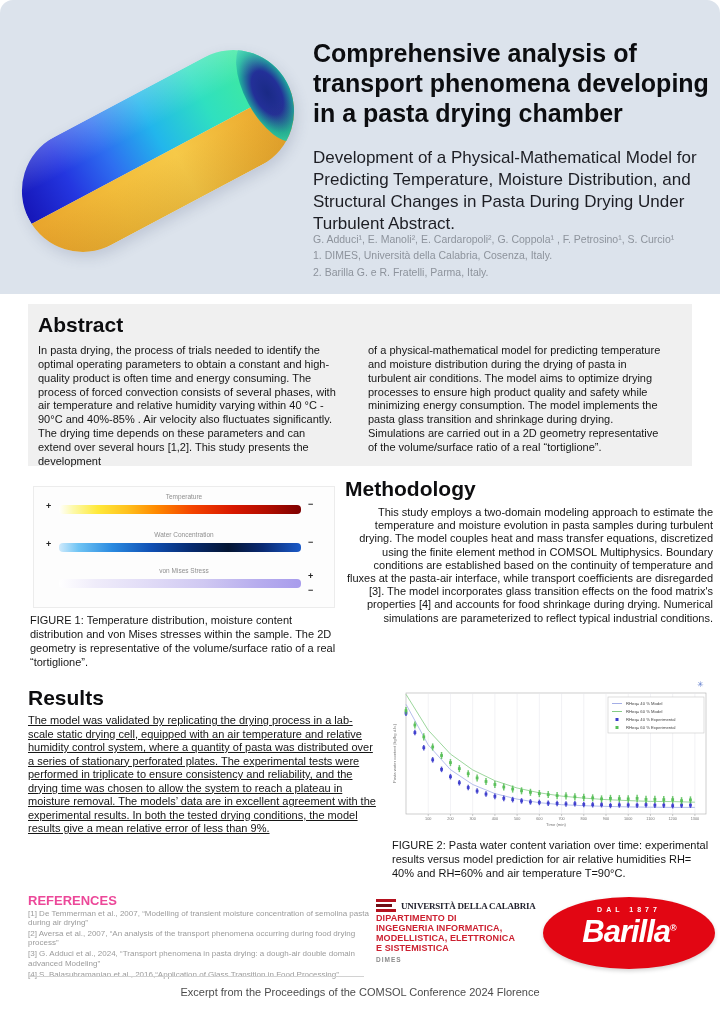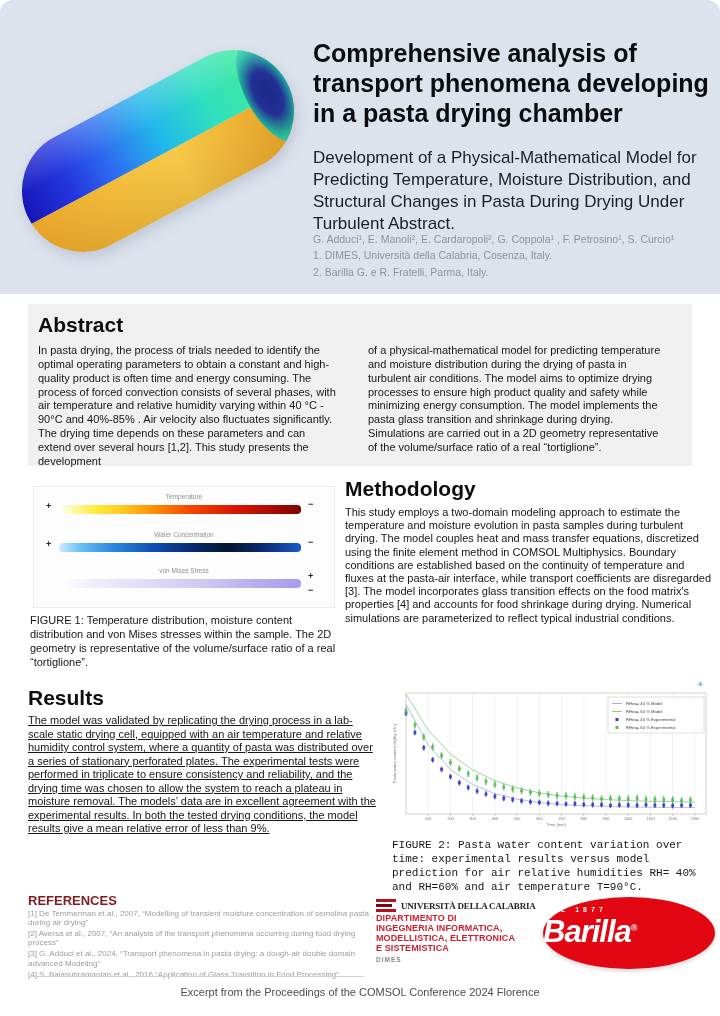--- a/index.html
+++ b/index.html
@@ -38,51 +38,51 @@
   .cbar-label{position:absolute;width:100%;text-align:center;font-size:6.5px;color:#8f8f8f;}
   .cbar{position:absolute;left:25px;width:242px;height:9px;border-radius:4px;}
   .sign{position:absolute;font-size:9px;font-weight:700;color:#222;}
   #cbar-temp{background:linear-gradient(90deg,#ffffff 0%,#fdf9a8 6%,#ffe93a 16%,#ffc21e 28%,#ff8a00 40%,#f44400 55%,#d81800 72%,#b20d00 86%,#7e0000 100%);}
   #cbar-water{background:linear-gradient(90deg,#cfeafc 0%,#6fc4f4 8%,#2a8ae0 22%,#1050b4 38%,#072a6e 55%,#051634 70%,#0a2a72 84%,#1b5ac8 100%);}
   #cbar-mises{background:linear-gradient(90deg,#ffffff 0%,#efecfa 15%,#e2ddf7 35%,#cfc8f2 60%,#b7adee 82%,#a89cec 100%);}
   #fig1-caption{left:30px;top:614px;width:306px;}
 
   
   #meth-h{left:345px;top:477px;font-size:21px;font-weight:700;color:#0d0d0f;}
-  #meth-text{left:345px;top:506px;width:368px;line-height:1.2;}
+  #meth-text{left:345px;top:506px;width:368px;line-height:1.2;text-align:right;}
 
   
   #res-h{left:28px;top:686px;font-size:21px;font-weight:700;color:#0d0d0f;}
   #res-text{left:28px;top:714px;width:350px;line-height:1.23;text-decoration:underline;}
 
   
   #fig2{left:392px;top:688px;width:322px;height:145px;}
   #fig2-options{left:697px;top:680px;font-size:8px;color:#5a78cc;}
-  #fig2-caption{left:392px;top:839px;width:322px;font-family:Liberation Mono, monospace;}
-
-  
-  #refs-h{left:28px;top:893px;font-size:13px;font-weight:700;color:#7f1d1d;}
+  #fig2-caption{left:392px;top:839px;width:322px;}
+
+  
+  #refs-h{left:28px;top:893px;font-size:13px;font-weight:700;color:#ec4899;}
   .refitem{font-size:8px;line-height:1.14;color:#9b9b9b;}
   #refs-list{left:28px;top:909px;width:344px;}
   .refitem{margin-bottom:2px;}
 
   
   #unical{left:376px;top:899px;width:168px;}
   #unical-row{display:flex;align-items:center;gap:5px;}
   #unical-mark{width:20px;height:14px;position:relative;flex:0 0 auto;}
   #unical-mark span{position:absolute;left:0;height:3px;background:#b5121f;}
   #unical-mark .s1{top:0;width:20px;}
   #unical-mark .s2{top:5px;width:16px;background:#6e0d14;}
   #unical-mark .s3{top:10px;width:20px;}
   #unical-name{font-family:"Liberation Serif",serif;font-weight:700;font-size:9px;color:#23232f;letter-spacing:-0.2px;}
   #unical-dept{margin-top:0;font-size:9px;font-weight:700;color:#cc2030;line-height:1.12;white-space:pre-line;letter-spacing:0.1px;}
   #unical-dimes{margin-top:3px;font-size:6.5px;font-weight:700;color:#8a8a8a;letter-spacing:1px;}
 
   #barilla{left:543px;top:897px;width:172px;height:72px;background:#e20613;border-radius:50%;
-           box-shadow:0 2px 4px rgba(0,0,0,.18);}
+           box-shadow:0 2px 4px rgba(0,0,0,.18);text-align:center;}
   #barilla-tag{margin-top:9px;font-size:7px;font-weight:700;color:#ffffff;letter-spacing:4px;}
   #barilla-word{position:relative;margin-top:1px;font-size:31px;font-weight:700;font-style:italic;color:#ffffff;
                 font-family:"Liberation Sans",sans-serif;letter-spacing:-1px;}
   #barilla-word sup{font-size:9px;font-style:normal;}
 
   
   #footer-line{left:28px;top:976px;width:336px;height:1px;background:#d2d2d2;}
   #footer-text{left:0;top:986px;width:720px;text-align:center;font-size:11px;color:#4c4c4c;}
 </style>
 </head>

